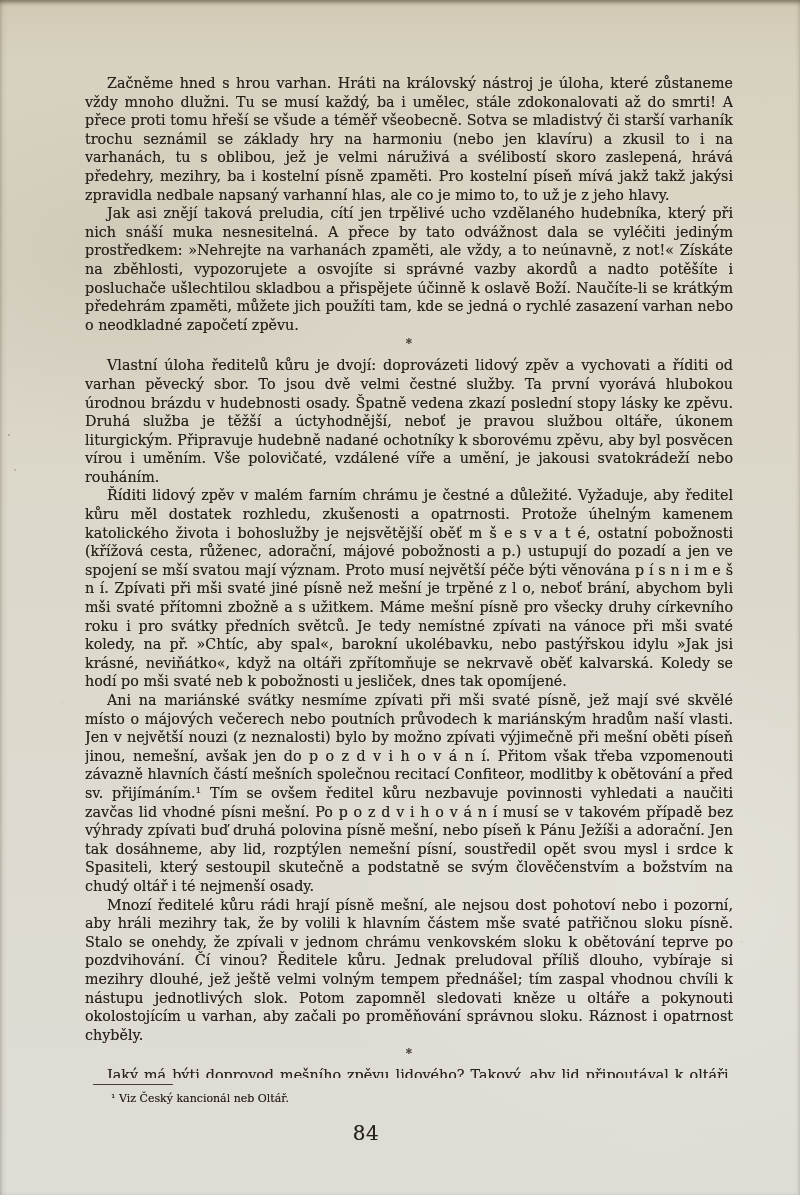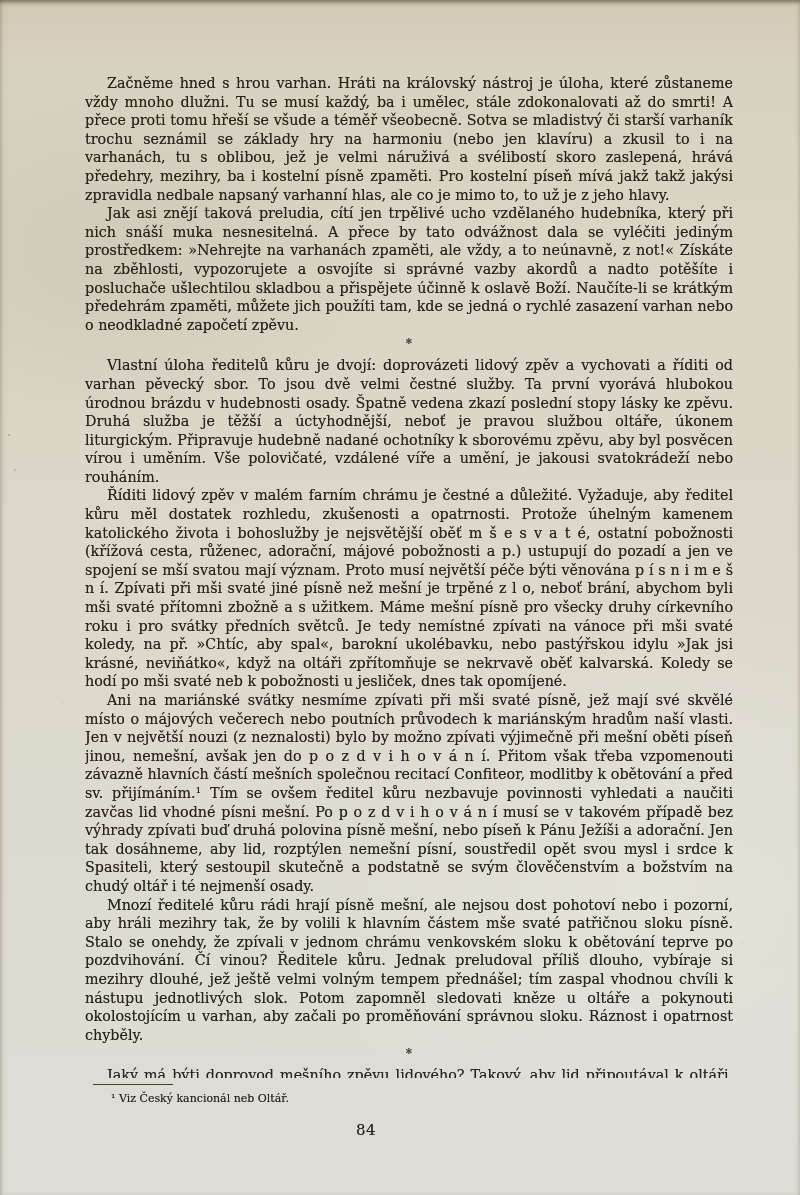--- a/index.html
+++ b/index.html
@@ -77,21 +77,21 @@
     font-size: 11px;
     line-height: 15px;
     text-shadow: 0 0 0.4px rgba(38,32,23,0.5);
   }
   .page-number {
     position: absolute;
     top: 1121px;
     left: 0;
     width: 732px;
     text-align: center;
-    font-size: 15px;
+    font-size: 20px;
     letter-spacing: 0.5px;
     text-shadow: 0 0 0.4px rgba(38,32,23,0.5);
   }
 </style>
 </head>
 <body>
 
 <div class="page">
 
   <div class="text-block">

